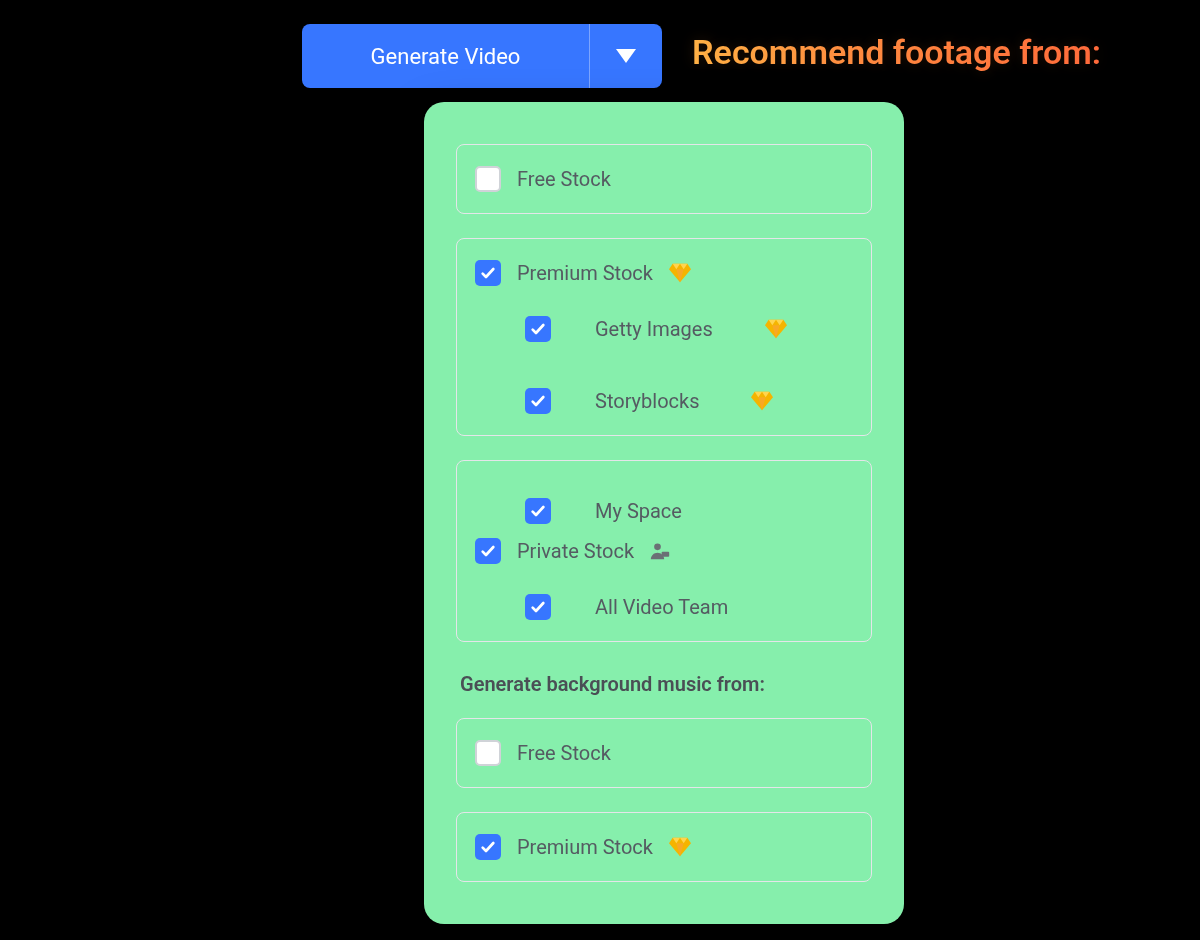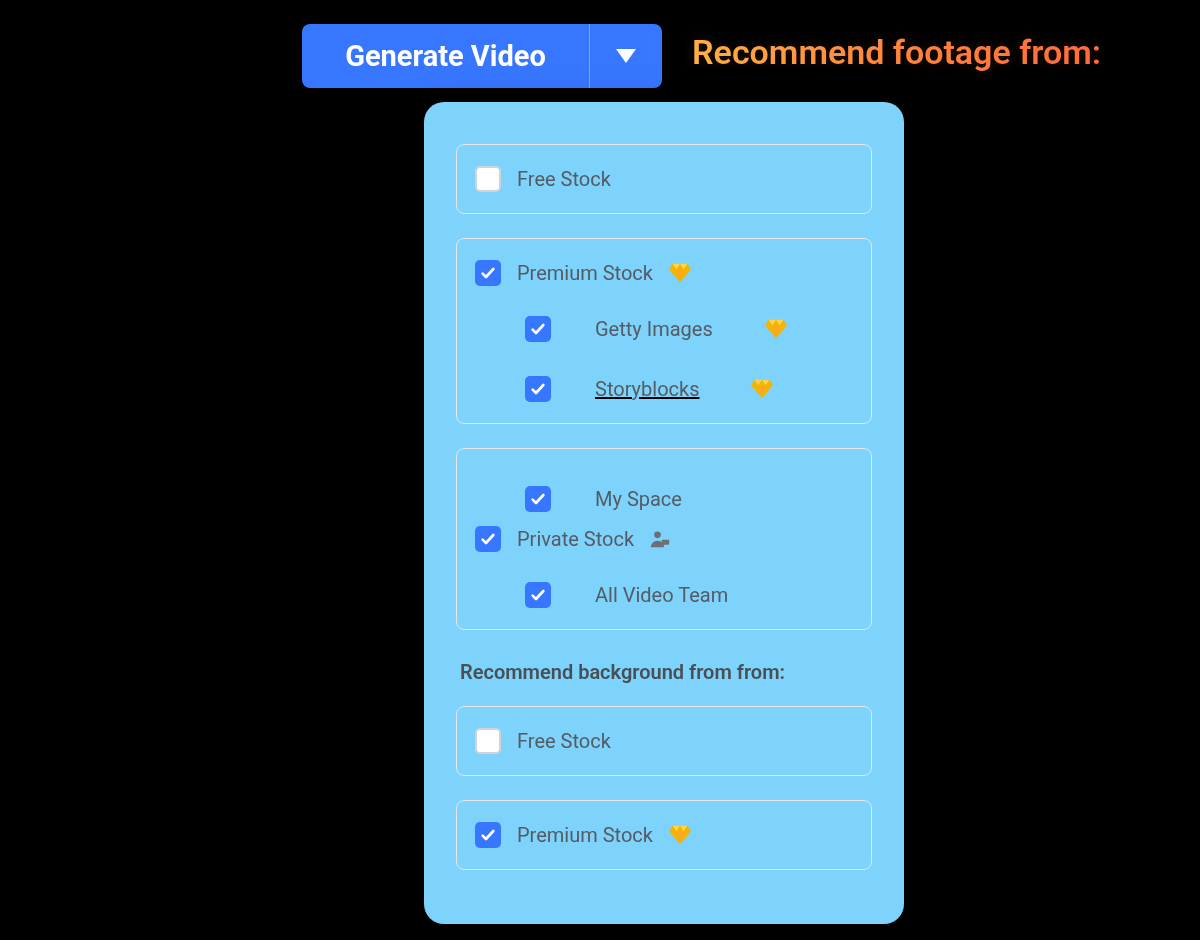--- a/index.html
+++ b/index.html
@@ -19,22 +19,22 @@
       background: #3776ff;
       border-radius: 8px;
       display: flex;
       align-items: center;
       cursor: pointer;
     }
     .generate-btn .label {
       flex: 1;
       text-align: center;
       color: #fff;
-      font-size: 29px;
-      font-weight: 700;
+      font-size: 22px;
+      font-weight: 400;
     }
     .generate-btn .divider {
       width: 1px;
       height: 100%;
       background: rgba(255,255,255,0.35);
     }
     .generate-btn .caret {
       width: 72px;
       display: flex;
       align-items: center;
@@ -55,21 +55,21 @@
       background-clip: text;
       color: transparent;
       text-shadow: 0 0 14px rgba(255,140,50,0.15);
     }
     .dropdown {
       position: absolute;
       top: 102px;
       left: 424px;
       width: 480px;
       height: 822px;
-      background: #7dd3fc;
+      background: #86efac;
       border-radius: 20px;
       box-shadow: 0 12px 40px rgba(0,0,0,0.35);
       padding: 42px 32px 32px 32px;
       overflow: hidden;
     }
     .section-label {
       font-size: 20px;
       font-weight: 600;
       color: #4a4f55;
       margin: 30px 0 22px 4px;
@@ -88,22 +88,21 @@
       align-items: center;
       gap: 16px;
       min-height: 40px;
     }
     .row.sub {
       margin-left: 50px;
       margin-top: 16px;
       gap: 44px;
     }
     .row.sub + .row.sub {
-      margin-top: 20px;
-      text-decoration: underline;
+      margin-top: 32px;
     }
     .checkbox {
       width: 26px;
       height: 26px;
       border-radius: 5px;
       flex-shrink: 0;
       cursor: pointer;
       display: flex;
       align-items: center;
       justify-content: center;
@@ -247,21 +246,21 @@
     <div class="row sub">
       <span class="checkbox checked">
         <svg viewBox="0 0 24 24">
             <polyline points="4,13 9,18 20,6" fill="none" stroke="#fff" stroke-width="4" stroke-linecap="round" stroke-linejoin="round"></polyline>
           </svg>
       </span>
       <span class="row-label">All Video Team</span>
     </div>
   </div>
 
-  <div class="section-label">Recommend background from from:</div>
+  <div class="section-label">Generate background music from:</div>
 
   <div class="option-box single">
     <div class="row">
       <span class="checkbox unchecked"></span>
       <span class="row-label">Free Stock</span>
     </div>
   </div>
 
   <div class="option-box single">
     <div class="row">

